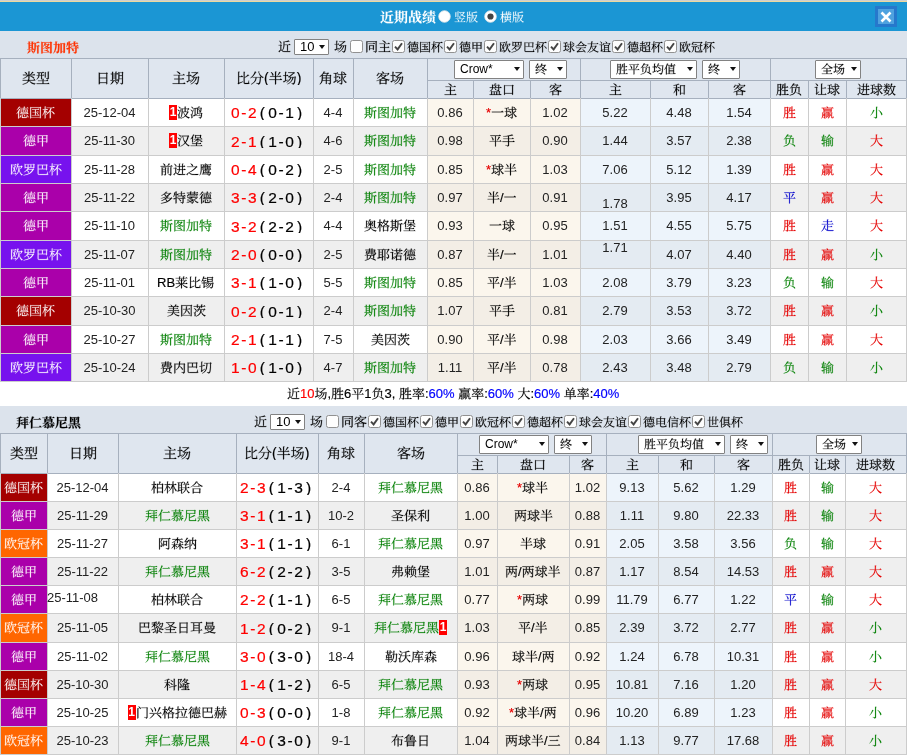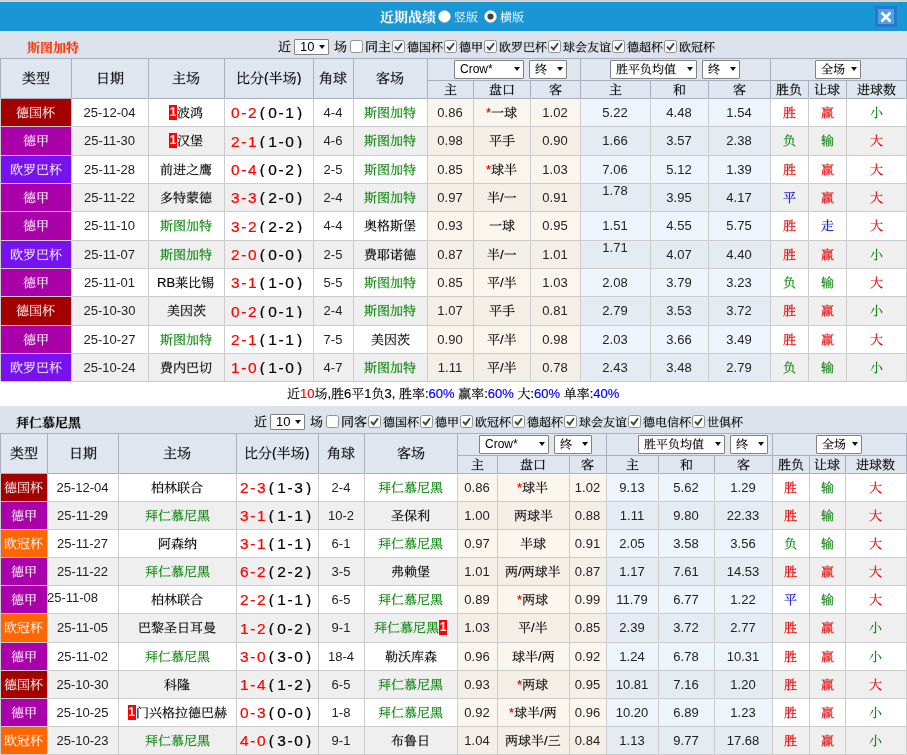--- a/index.html
+++ b/index.html
@@ -614,21 +614,21 @@
     <div style="position:absolute;left:473px;top:126px;width:57px;height:29px;display:flex;align-items:center;justify-content:center;overflow:hidden;">
       <svg style="vertical-align:-1.56px" width="26.0" height="13" viewBox="0 -880 2000 1000">
         <use href="#g5e73" x="0" fill="#000" stroke="#000"></use>
         <use href="#g624b" x="1000" fill="#000" stroke="#000"></use>
       </svg>
     </div>
     <div style="position:absolute;left:530px;top:126px;width:50px;height:29px;display:flex;align-items:center;justify-content:center;overflow:hidden;">
       <span class="num">0.90</span>
     </div>
     <div style="position:absolute;left:580px;top:126px;width:70px;height:29px;display:flex;align-items:center;justify-content:center;overflow:hidden;">
-      <span class="num">1.66</span>
+      <span class="num">1.44</span>
     </div>
     <div style="position:absolute;left:650px;top:126px;width:58px;height:29px;display:flex;align-items:center;justify-content:center;overflow:hidden;">
       <span class="num">3.57</span>
     </div>
     <div style="position:absolute;left:708px;top:126px;width:62px;height:29px;display:flex;align-items:center;justify-content:center;overflow:hidden;">
       <span class="num">2.38</span>
     </div>
     <div style="position:absolute;left:770px;top:126px;width:38px;height:29px;display:flex;align-items:center;justify-content:center;overflow:hidden;">
       <svg style="vertical-align:-1.56px" width="13.0" height="13" viewBox="0 -880 1000 1000">
         <use href="#g8d1f" x="0" fill="#008000" stroke="#008000"></use>
@@ -769,21 +769,21 @@
     <div style="position:absolute;left:473px;top:183px;width:57px;height:28px;display:flex;align-items:center;justify-content:center;overflow:hidden;">
       <svg style="vertical-align:-1.56px" width="29.6" height="13" viewBox="0 -880 2278 1000">
         <use href="#g534a" x="0" fill="#000" stroke="#000"></use>
         <text x="1000" y="0" font-size="1000" font-family="Liberation Sans" fill="#000" stroke="#000" stroke-width="13">/</text>
         <use href="#g4e00" x="1278" fill="#000" stroke="#000"></use>
       </svg>
     </div>
     <div style="position:absolute;left:530px;top:183px;width:50px;height:28px;display:flex;align-items:center;justify-content:center;overflow:hidden;">
       <span class="num">0.91</span>
     </div>
-    <div style="position:absolute;left:580px;top:183px;width:70px;height:28px;display:flex;align-items:flex-start;justify-content:center;overflow:hidden;">
+    <div style="position:absolute;left:580px;top:183px;width:70px;height:28px;display:flex;align-items:flex-end;justify-content:center;overflow:hidden;">
       <span class="num">1.78</span>
     </div>
     <div style="position:absolute;left:650px;top:183px;width:58px;height:28px;display:flex;align-items:center;justify-content:center;overflow:hidden;">
       <span class="num">3.95</span>
     </div>
     <div style="position:absolute;left:708px;top:183px;width:62px;height:28px;display:flex;align-items:center;justify-content:center;overflow:hidden;">
       <span class="num">4.17</span>
     </div>
     <div style="position:absolute;left:770px;top:183px;width:38px;height:28px;display:flex;align-items:center;justify-content:center;overflow:hidden;">
       <svg style="vertical-align:-1.56px" width="13.0" height="13" viewBox="0 -880 1000 1000">
@@ -1907,21 +1907,21 @@
         <use href="#g534a" x="3278" fill="#000" stroke="#000"></use>
       </svg>
     </div>
     <div style="position:absolute;left:569px;top:557px;width:37px;height:28px;display:flex;align-items:center;justify-content:center;overflow:hidden;">
       <span class="num">0.87</span>
     </div>
     <div style="position:absolute;left:606px;top:557px;width:52px;height:28px;display:flex;align-items:center;justify-content:center;overflow:hidden;">
       <span class="num">1.17</span>
     </div>
     <div style="position:absolute;left:658px;top:557px;width:56px;height:28px;display:flex;align-items:center;justify-content:center;overflow:hidden;">
-      <span class="num">7.61</span>
+      <span class="num">8.54</span>
     </div>
     <div style="position:absolute;left:714px;top:557px;width:58px;height:28px;display:flex;align-items:center;justify-content:center;overflow:hidden;">
       <span class="num">14.53</span>
     </div>
     <div style="position:absolute;left:772px;top:557px;width:37px;height:28px;display:flex;align-items:center;justify-content:center;overflow:hidden;">
       <svg style="vertical-align:-1.56px" width="13.0" height="13" viewBox="0 -880 1000 1000">
         <use href="#g80dc" x="0" fill="#e60000" stroke="#e60000"></use>
       </svg>
     </div>
     <div style="position:absolute;left:809px;top:557px;width:36px;height:28px;display:flex;align-items:center;justify-content:center;overflow:hidden;">
@@ -1969,21 +1969,21 @@
     <div style="position:absolute;left:364px;top:585px;width:93px;height:28px;display:flex;align-items:center;justify-content:center;overflow:hidden;">
       <svg style="vertical-align:-1.56px" width="65.0" height="13" viewBox="0 -880 5000 1000">
         <use href="#g62dc" x="0" fill="#008000" stroke="#008000"></use>
         <use href="#g4ec1" x="1000" fill="#008000" stroke="#008000"></use>
         <use href="#g6155" x="2000" fill="#008000" stroke="#008000"></use>
         <use href="#g5c3c" x="3000" fill="#008000" stroke="#008000"></use>
         <use href="#g9ed1" x="4000" fill="#008000" stroke="#008000"></use>
       </svg>
     </div>
     <div style="position:absolute;left:457px;top:585px;width:40px;height:28px;display:flex;align-items:center;justify-content:center;overflow:hidden;">
-      <span class="num">0.89</span>
+      <span class="num">0.77</span>
     </div>
     <div style="position:absolute;left:497px;top:585px;width:72px;height:28px;display:flex;align-items:center;justify-content:center;overflow:hidden;">
       <svg style="vertical-align:-1.56px" width="31.1" height="13" viewBox="0 -880 2389 1000">
         <text x="0" y="0" font-size="1000" font-family="Liberation Sans" fill="#e60000" stroke="#e60000" stroke-width="13">*</text>
         <use href="#g4e24" x="389" fill="#000" stroke="#000"></use>
         <use href="#g7403" x="1389" fill="#000" stroke="#000"></use>
       </svg>
     </div>
     <div style="position:absolute;left:569px;top:585px;width:37px;height:28px;display:flex;align-items:center;justify-content:center;overflow:hidden;">
       <span class="num">0.99</span>

